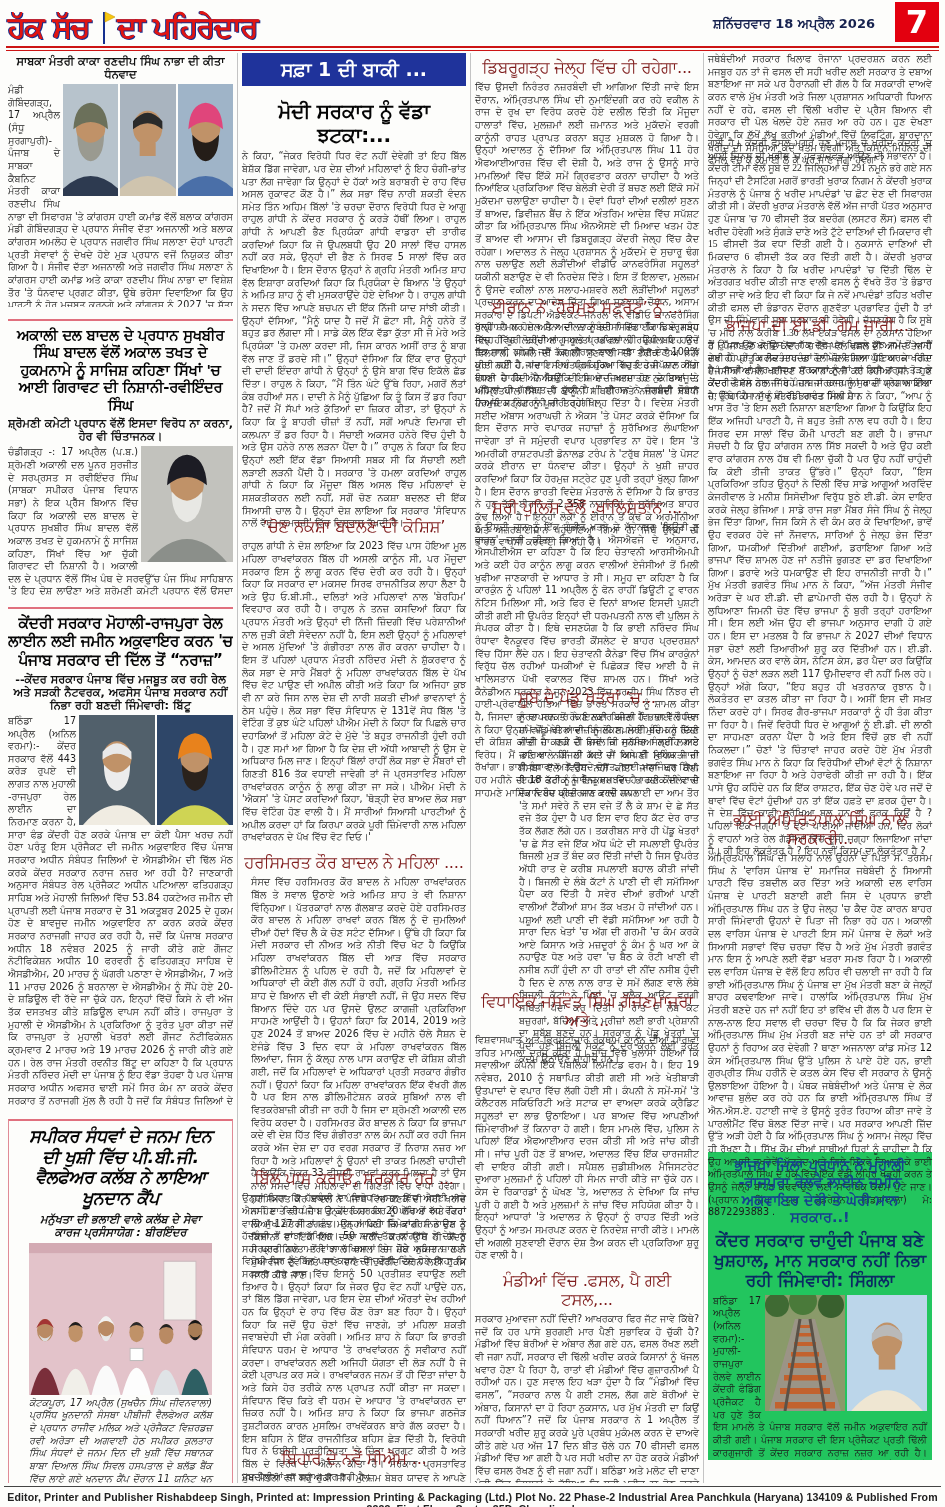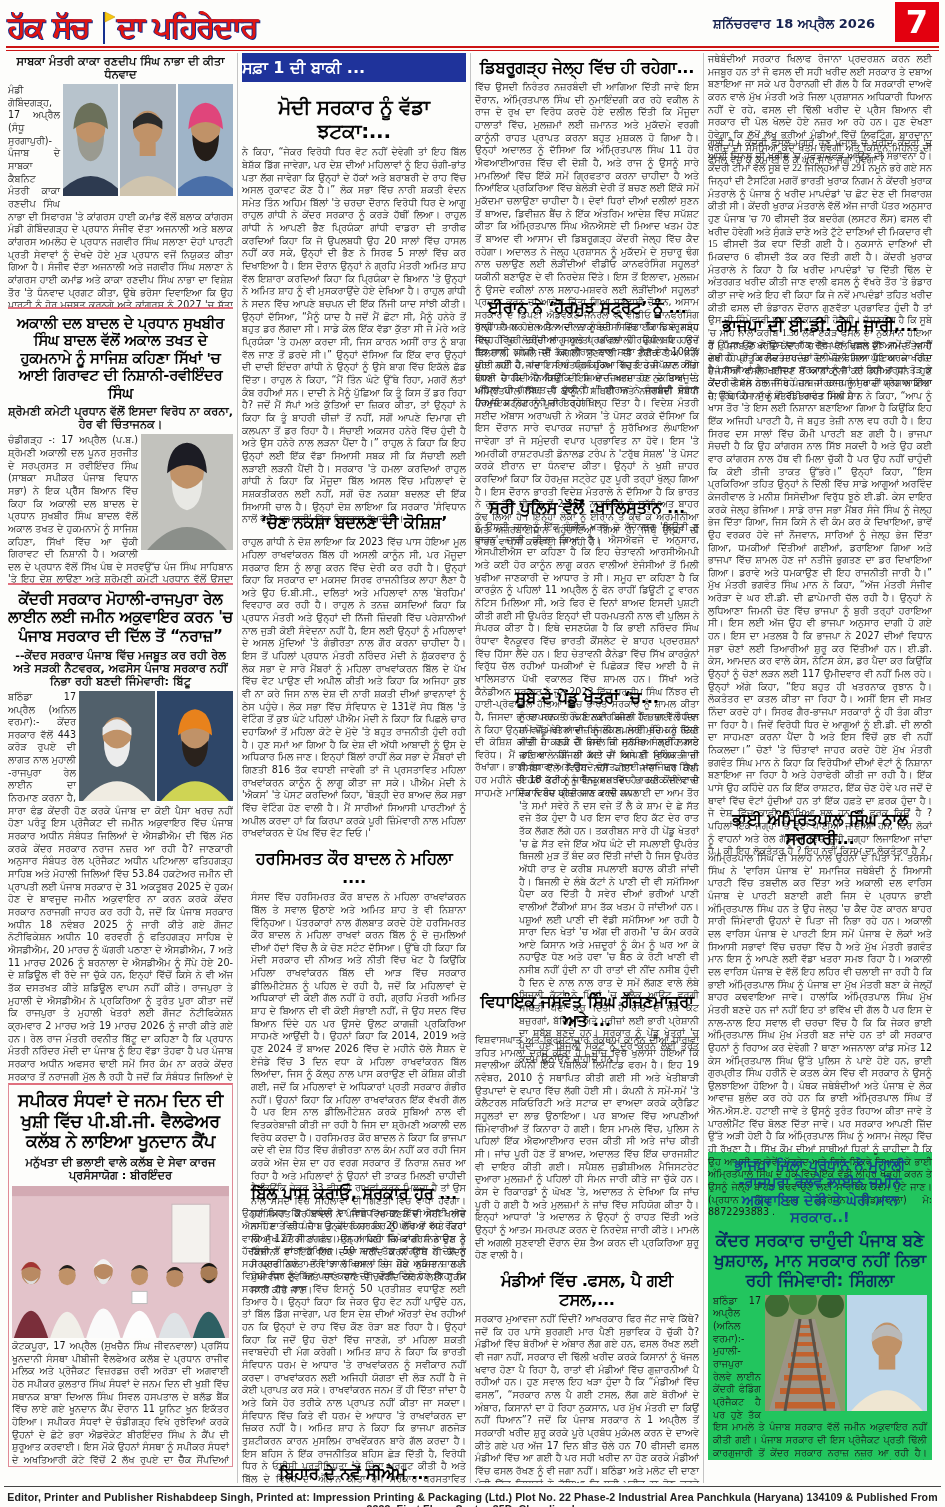--- a/index.html
+++ b/index.html
@@ -23,41 +23,41 @@
     color:#fff; font-size:32px; font-weight:900; text-align:center; line-height:40px;
   }
   .redrules { margin:0 6px; border-top:2px solid #cc1414; border-bottom:1px solid #cc1414; height:5px; }
   
   .cols { display:flex; height:1432px; padding:2px 4px 0 4px; gap:0; }
   .col { flex:0 0 233px; overflow:hidden; padding:0 4px; }
   .col + .col { border-left:1px solid #c4c4c4; }
   .body-txt { font-size:9.6px; line-height:1.32; text-align:justify; color:#1b1b1b; }
   .hl { font-weight:900; text-align:center; color:#050505; line-height:1.18; letter-spacing:-0.3px; }
   .sub { font-weight:bold; text-align:center; font-size:11.3px; padding:2px 0 3px 0; color:#111; }
-  .sec-title { font-weight:700; text-align:center; font-size:16.5px; padding:5px 0 4px 0; color:#000000; letter-spacing:-0.3px; }
+  .sec-title { font-weight:400; text-align:center; font-size:16.5px; padding:5px 0 4px 0; color:#7f1d1d; letter-spacing:-0.3px; }
   
   .art { overflow:hidden; }
-  .art + .art { border-top:2px solid #e0707e; margin-top:0; padding-top:3px; }
+  .art + .art { border-top:2px solid #e0707e; margin-top:12px; padding-top:3px; }
   .hl-a { font-size:19.5px; padding:3px 0 2px 0; }
   .hl-b { font-size:14.8px; padding:2px 0; }
   .hl-c { font-size:15.5px; padding:2px 0; }
   .hl-d { font-size:17.5px; padding:2px 0; }
   .art-a { height:254px; }
   .art-b { height:276px; }
   .art-c { height:500px; }
-  .art-d { height:384px; border:1px solid #e08a96; padding:2px 3px; }
+  .art-d { height:384px; border:1px solid #e08a96; padding:2px 20px;font-style:italic; }
   .ph { background:#cfc9bd; overflow:hidden; }
   .ph-row-a { float:right; width:170px; height:112px; display:flex; gap:2px; margin:0 0 2px 3px; }
   .ph-row-a .ph { flex:1; }
   .ph-b { float:right; width:92px; height:116px; margin:0 0 2px 3px; }
   .ph-row-c { float:right; width:154px; height:110px; display:flex; gap:2px; margin:0 0 2px 3px; }
   .ph-row-c .ph { flex:1; }
   .ph-d { width:100%; height:152px; margin:1px 0 2px 0; }
   
-  .banner { background:#1f339b; color:#fff; font-size:16px; font-weight:900; padding:5px 0; margin-bottom:2px; }
+  .banner { background:#1f339b; color:#fff; font-size:19px; font-weight:900; text-align:center; padding:5px 0; margin-bottom:2px; }
   .hl-cont { font-size:20px; padding:2px 0 3px 0;margin-top:12px; }
   .b1{height:362px;} .b2{height:308px;} .b3{height:288px;margin-left:9px;} .b4{height:252px;} .b5{height:46px;}
   .c3-b0{height:212px;} .c3-b1{height:172px;} .c3-b2{height:162px;} .c3-b3{height:276px;margin-left:44px;} .c3-b4{height:232px;} .c3-b5{height:146px;}
   .c4-lead{height:84px;} .c4-b1{height:174px;font-family:Liberation Serif, serif;} .c4-b2{height:466px;} .c4-b3{height:294px;}
   
   .boxed { background:#22c55e; margin-top:6px; padding:5px 5px 4px 5px; height:308px; overflow:hidden; }
   .kicker { font-weight:900; text-align:center; font-size:14.5px; color:#16418f; line-height:1.2; }
   .box-hl { font-weight:900; text-align:center; font-size:17px; color:#0a2a63; line-height:1.2; padding:3px 0 4px 0; }
   .box-media { float:right; width:162px; height:116px; display:flex; gap:2px; margin:0 0 2px 4px; }
   .box-media .ph { flex:1; }

